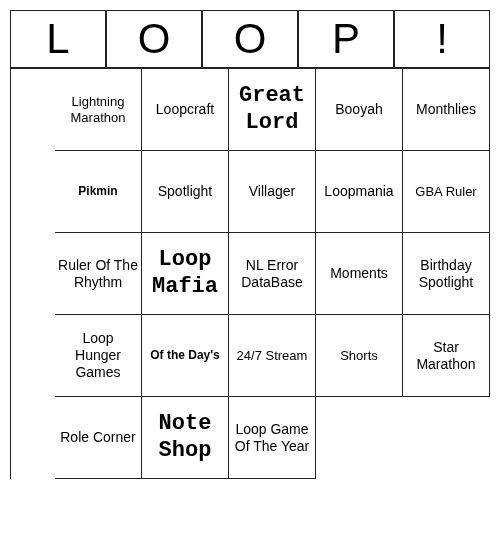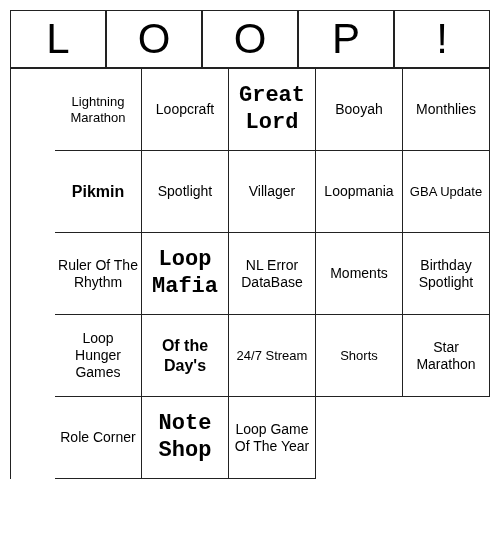--- a/index.html
+++ b/index.html
@@ -50,21 +50,21 @@
       padding: 4px 3px;
       font-size: 13px;
       line-height: 1.2;
     }
     .cell.large {
       font-size: 22px;
       font-weight: bold;
       font-family: Liberation Mono, monospace;
     }
     .cell.medium {
-      font-size: 16px;
+      font-size: 12px;
       font-weight: bold;
     }
     .cell.small {
       font-size: 14px;
     }
   </style>
 </head>
 <body>
 
 <div id="bingo-card">
@@ -78,21 +78,21 @@
   <div id="grid">
   <div class="cell">Lightning Marathon</div>
       <div class="cell small">Loopcraft</div>
       <div class="cell large">Great Lord</div>
       <div class="cell small">Booyah</div>
       <div class="cell small">Monthlies</div>
       <div class="cell medium">Pikmin</div>
       <div class="cell small">Spotlight</div>
       <div class="cell small">Villager</div>
       <div class="cell small">Loopmania</div>
-      <div class="cell">GBA Update</div>
+      <div class="cell">GBA Ruler</div>
       <div class="cell small">Ruler Of The Rhythm</div>
       <div class="cell large">Loop Mafia</div>
       <div class="cell small">NL Error DataBase</div>
       <div class="cell small">Moments</div>
       <div class="cell small">Birthday Spotlight</div>
       <div class="cell small">Loop Hunger Games</div>
       <div class="cell medium">Of the Day's</div>
       <div class="cell">24/7 Stream</div>
       <div class="cell">Shorts</div>
       <div class="cell small">Star Marathon</div>

